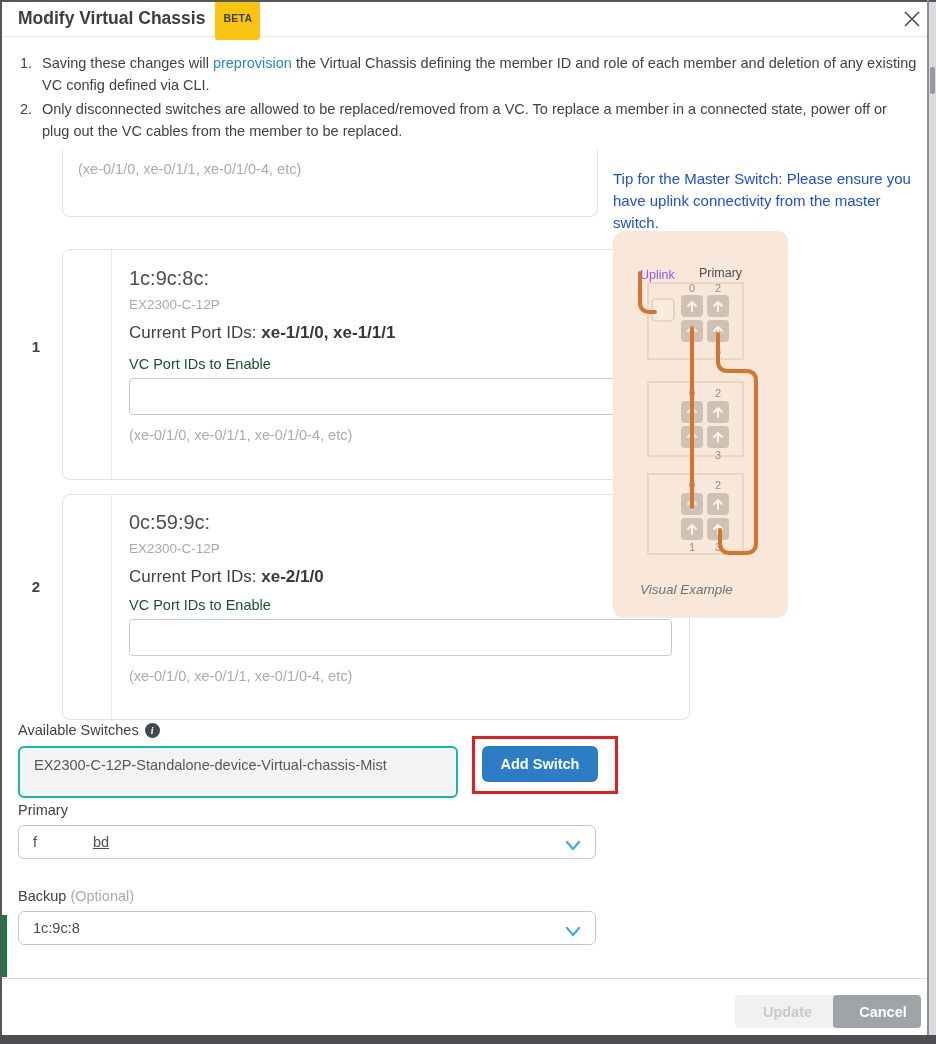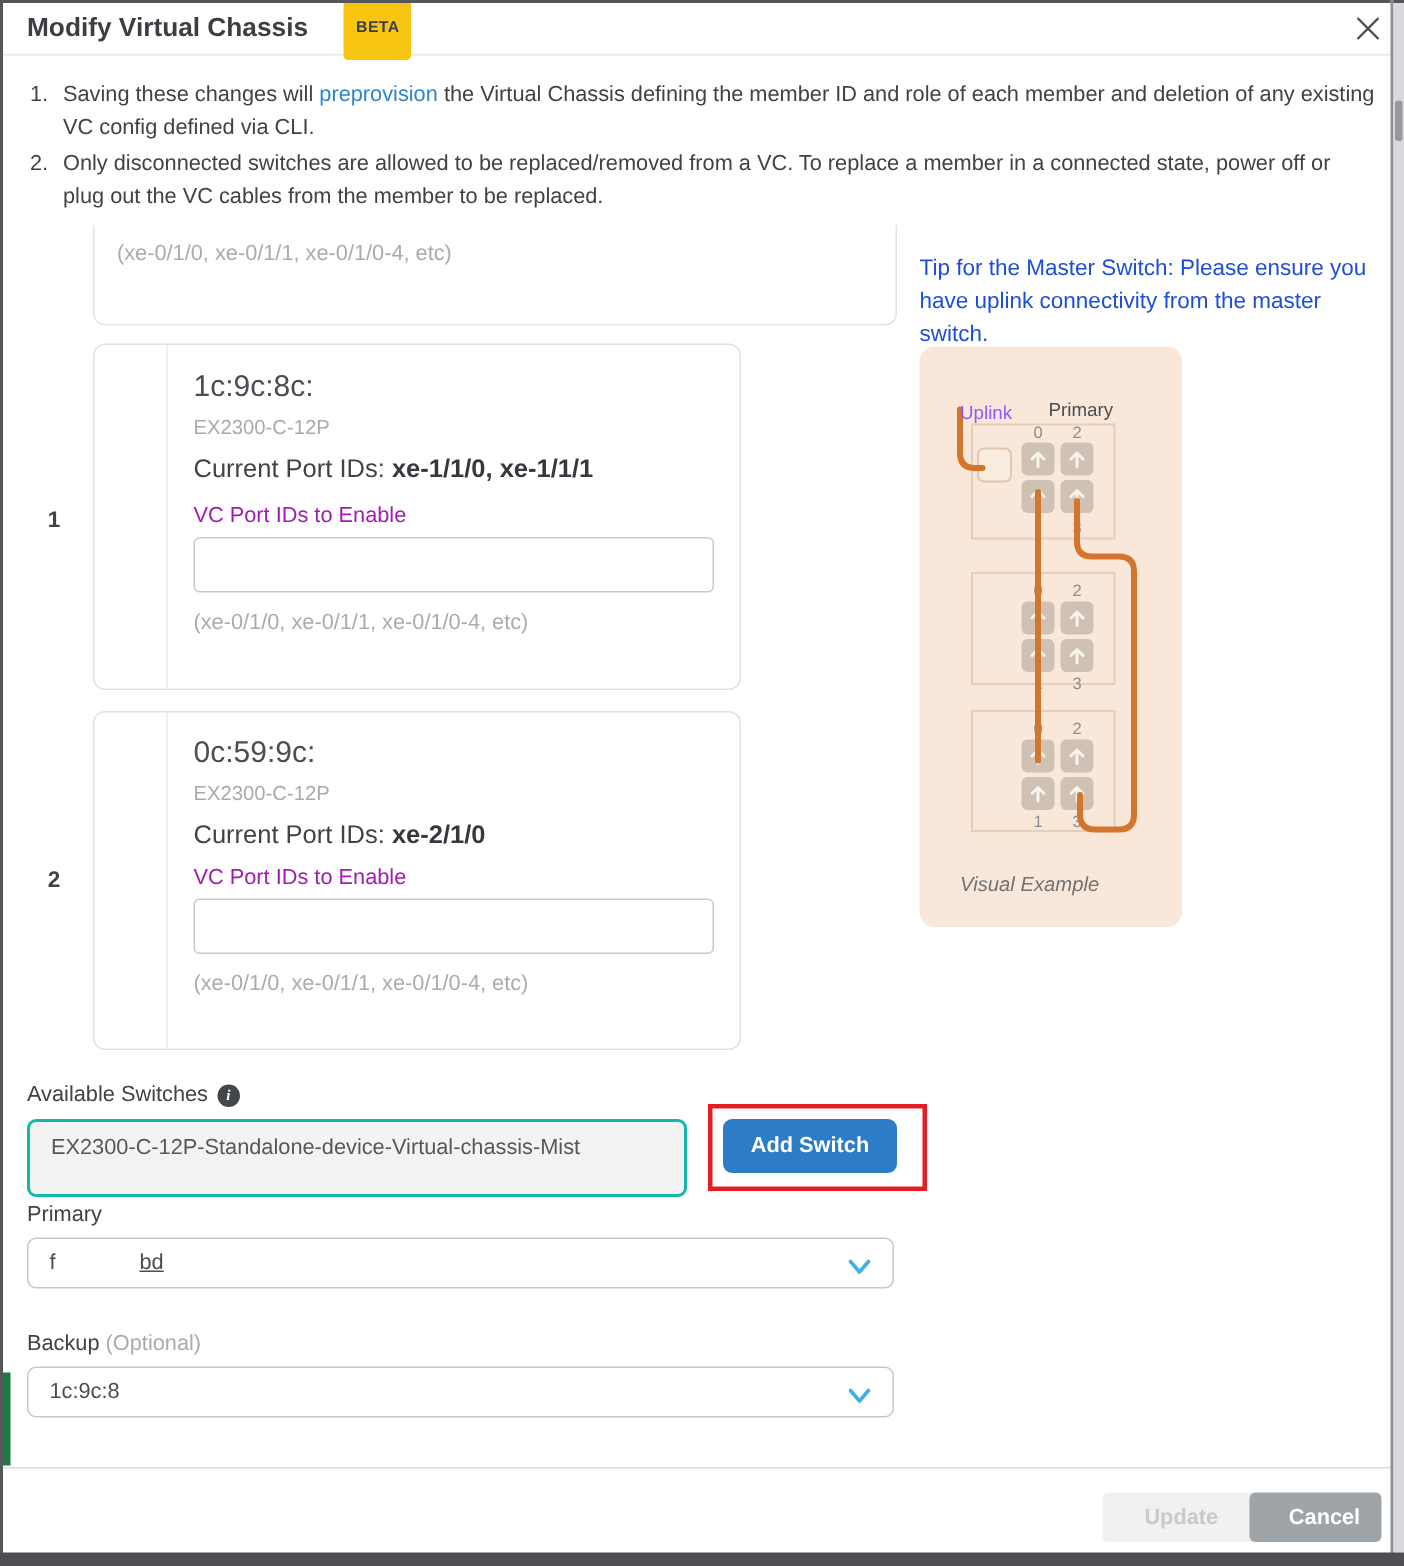--- a/index.html
+++ b/index.html
@@ -10,47 +10,47 @@
   
   .edge-top    { position:absolute; left:0; top:0; width:936px; height:2px; background:#55565a; }
   .edge-left   { position:absolute; left:0; top:0; width:2px; height:1044px; background:#55565a; }
   .edge-right  { position:absolute; left:927px; top:0; width:2px; height:1044px; background:#8d8f92; }
   .edge-bottom { position:absolute; left:0; top:1035px; width:936px; height:9px; background:#4e4f52; }
   .right-gutter{ position:absolute; left:929px; top:2px; width:7px; height:1033px; background:#d9dadb; }
   .scroll-thumb{ position:absolute; left:930px; top:67px; width:5px; height:27px; background:#97999c; border-radius:2px; }
   .green-strip { position:absolute; left:2px; top:915px; width:5px; height:62px; background:#1b7a40; }
 
   
-  .hdr { position:absolute; left:0; top:0; width:927px; height:37px; display:flex; align-items:center; padding-left:18px; gap:24px; border-bottom:1px solid #e6e6e6; background:#fff; }
+  .hdr { position:absolute; left:0; top:0; width:927px; height:37px; display:flex; align-items:center; padding-left:18px; gap:10px; border-bottom:1px solid #e6e6e6; background:#fff; }
   .hdr-title { font-size:17.5px; font-weight:bold; color:#3b3e42; }
   .beta { background:#f9c513; color:#3b3e42; font-size:10.5px; font-weight:bold; padding:16px 8px; border-radius:3px; letter-spacing:.3px; }
   .close-btn { position:absolute; left:901px; top:8px; width:22px; height:22px; cursor:pointer; }
 
   
   .notes { position:absolute; left:20px; top:52px; width:898px; font-size:14.5px; line-height:22px; color:#3f4347; }
   .note { display:flex; margin-bottom:2px; }
   .note-num { width:22px; flex:0 0 22px; }
   .note a, .lnk { color:#2e86c8; text-decoration:none; }
 
   
   .partial-card { position:absolute; left:62px; top:150px; width:536px; height:67px;
     border-left:1px solid #e2e2e2; border-right:1px solid #e2e2e2; border-bottom:1px solid #e2e2e2;
     border-radius:0 0 8px 8px; }
   .partial-hint { position:absolute; left:15px; top:11px; font-size:14.5px; color:#a9abad; }
 
-  .card { position:absolute; left:62px; width:432px; border:1px solid #e2e2e2; border-radius:8px; background:#fff; }
+  .card { position:absolute; left:62px; width:628px; border:1px solid #e2e2e2; border-radius:8px; background:#fff;margin-top:20px; }
   .card1 { top:229px; height:231px; }
   .card2 { top:474px; height:226px; }
   .card-divider { position:absolute; left:48px; top:0; bottom:0; width:1px; background:#ececec; }
   .card-content { position:absolute; left:66px; right:17px; top:0; bottom:0; }
   .mac-title { font-size:20px; color:#4a4e53; position:absolute; left:0; }
   .model { font-size:13.5px; color:#a8aaac; position:absolute; left:0; }
   .ports-line { font-size:17px; color:#3f4347; position:absolute; left:0; }
   .ports-line b { color:#35383c; }
-  .vc-label { font-size:14.5px; color:#a21caf; position:absolute; left:0; }
+  .vc-label { font-size:14.5px; color:#14532d; position:absolute; left:0; }
   .vc-input { position:absolute; left:0; right:0; height:37px; border:1px solid #c9cacc; border-radius:4px; background:#fff; font-size:14px; padding:0 10px; font-family:"Liberation Sans",sans-serif; }
   .card-hint { font-size:14.5px; color:#a9abad; position:absolute; left:0; }
   .row-num { position:absolute; width:22px; text-align:center; font-size:15px; font-weight:bold; color:#3f4347; }
   .num1 { left:25px; top:338px; } .num2 { left:25px; top:578px; }
   .drag { position:absolute; width:14px; height:18px; }
   .drag1 { left:79px; top:337px; } .drag2 { left:79px; top:577px; }
 
   
   .tip { position:absolute; left:613px; top:168px; width:305px; font-size:15px; line-height:22px; color:#1d4ed8; }
   .panel { position:absolute; left:613px; top:231px; width:175px; height:387px; background:#f9e8d9; border-radius:10px; }

